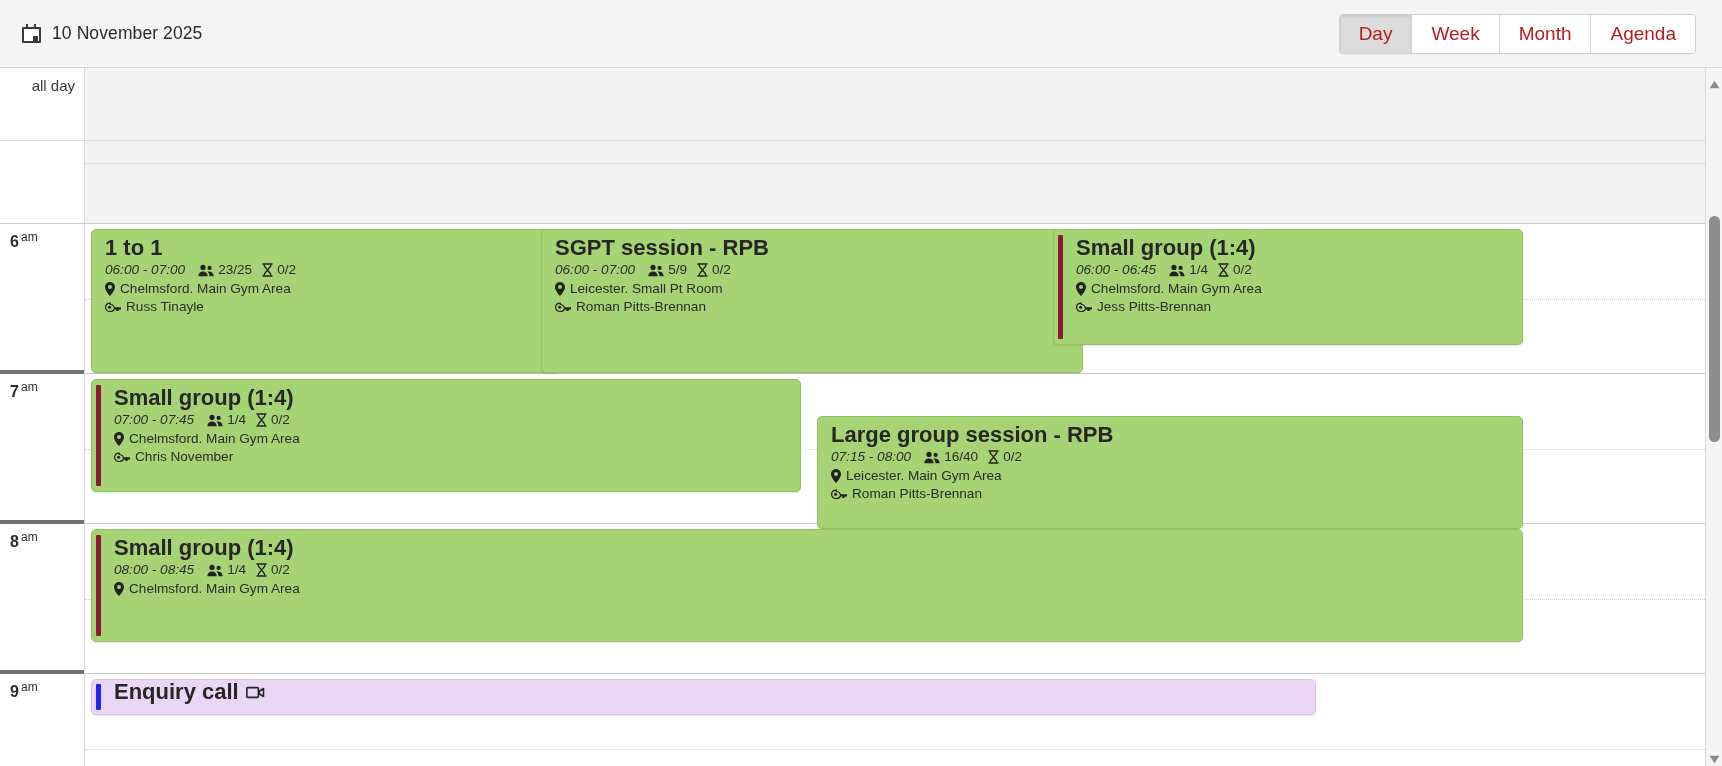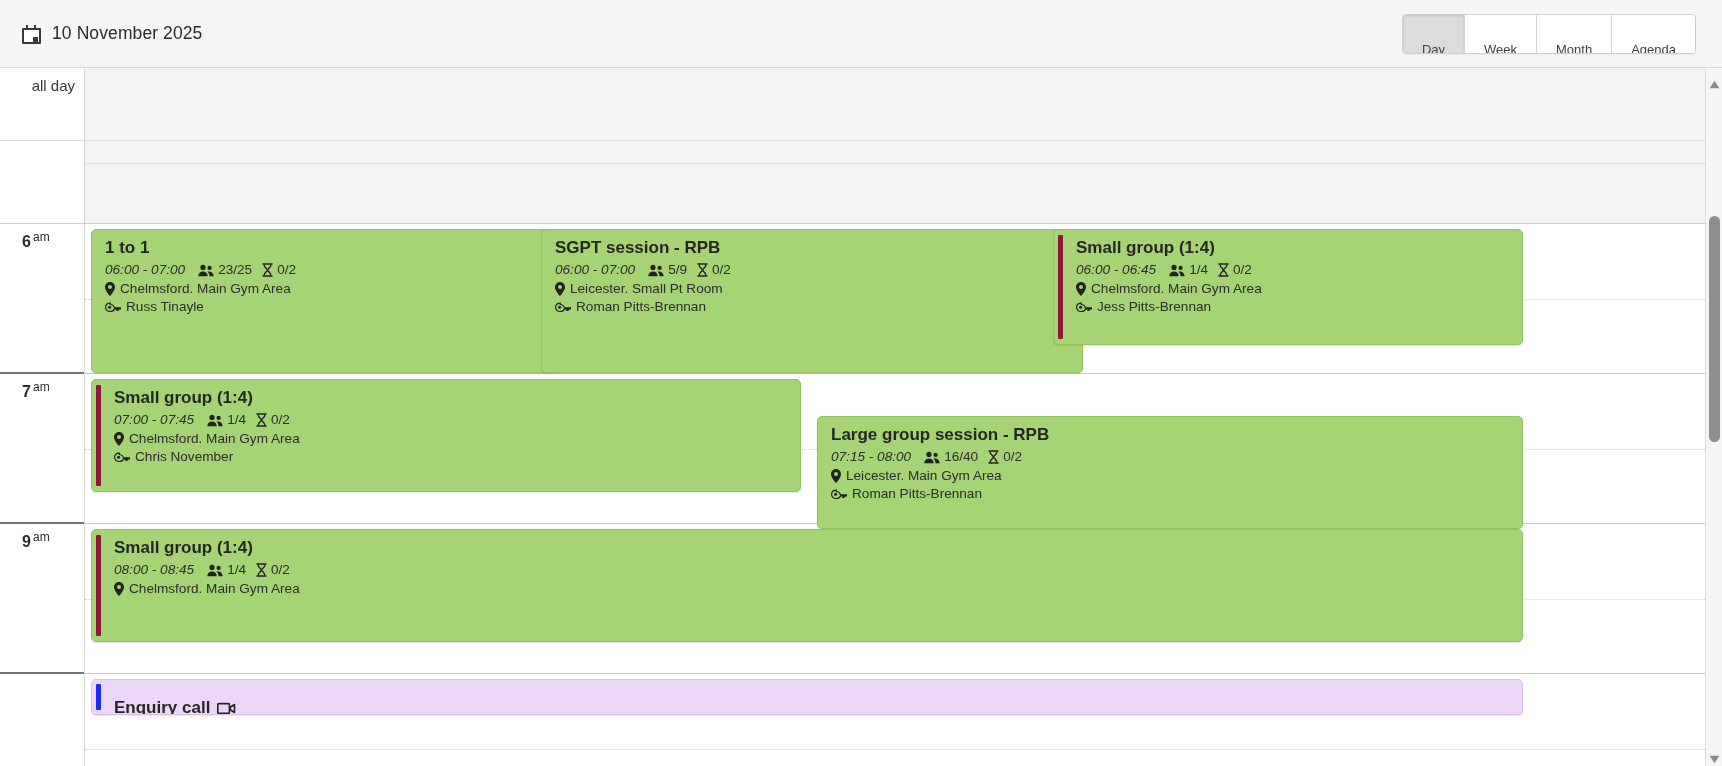--- a/index.html
+++ b/index.html
@@ -28,21 +28,21 @@
     background: #f5f5f5;
     border-bottom: 1px solid #d8d8d8;
     display: flex;
     align-items: center;
     justify-content: space-between;
     padding: 0 16px 0 22px;
     position: relative;
   }
   .toolbar-left {
     display: flex;
-    align-items: flex-end;
+    align-items: center;
     gap: 11px;
   }
   .cal-icon {
     width: 19px;
     height: 19px;
     position: relative;
     flex: 0 0 auto;
   }
   .cal-icon .body {
     position: absolute;
@@ -76,26 +76,26 @@
     display: flex;
     border: 1px solid #cfcfcf;
     border-radius: 4px;
     overflow: hidden;
     background: #ffffff;
     box-shadow: 0 1px 1px rgba(0,0,0,0.04);
     margin-right: 10px;
   }
   .view-btn {
     font-family: "Liberation Sans", sans-serif;
-    font-size: 13px;
-    color: #404040;
+    font-size: 19px;
+    color: #b91c1c;
     background: #ffffff;
     border: none;
     border-right: 1px solid #d6d6d6;
-    padding: 16px 19px;
+    padding: 0 19px;
     height: 38px;
     line-height: 38px;
     cursor: pointer;
     white-space: nowrap;
   }
   .view-btn:last-child { border-right: none; }
   .view-btn.active {
     background: #dcdcdc;
     box-shadow: inset 0 1px 3px rgba(0,0,0,0.12);
   }
@@ -185,22 +185,22 @@
   }
   .hour-row.last { border-bottom: 1px solid #c9c9c9; }
   .hour-row .half {
     position: absolute;
     left: 0; right: 0;
     top: 75px;
     border-top: 1px dotted #d2d2d2;
   }
   .hour-label {
     height: 150px;
-    border-bottom: 2px solid #737373;
-    padding: 6px 0 0 22px;
+    border-bottom: 4px solid #737373;
+    padding: 6px 0 0 10px;
     font-size: 16px;
     font-weight: bold;
     color: #2c2c2c;
   }
   .hour-label sup {
     font-size: 12px;
     font-weight: normal;
     margin-left: 2px;
     vertical-align: super;
     letter-spacing: .2px;
@@ -232,21 +232,21 @@
     left: 4px; top: 5px; bottom: 5px;
     width: 5px;
     background: #8c1838;
     border-radius: 1px;
   }
   .event.accent-blue .accent { background: #1f26ee; }
   .event .inner { padding-left: 10px; }
   .event.no-accent .inner { padding-left: 1px; }
 
   .ev-title {
-    font-size: 17px;
+    font-size: 22px;
     font-weight: bold;
     color: #262626;
     line-height: 20px;
     margin-bottom: 3px;
     display: flex;
     align-items: center;
     gap: 7px;
     white-space: nowrap;
   }
   .ev-line {
@@ -335,20 +335,23 @@
       <div class="grid">
 
         <div class="time-col">
           <div class="hour-label">
             <span>6</span><sup>am</sup>
           </div>
           <div class="hour-label">
             <span>7</span><sup>am</sup>
           </div>
           <div class="hour-label">
+            <span>8</span><sup>am</sup>
+          </div>
+          <div class="hour-label">
             <span>9</span><sup>am</sup>
           </div>
         </div>
 
         <div class="slot-col">
           <div class="hour-row">
               <div class="half"></div>
             </div>
           <div class="hour-row">
               <div class="half"></div>
@@ -616,21 +619,21 @@
                   <span class="ic" style="margin-right:5px;">
                     <svg width="10" height="14" viewBox="0 0 10 14">
                         <path d="M5 0C2.3 0 0 2.2 0 4.9 0 8.6 5 14 5 14s5-5.4 5-9.1C10 2.2 7.7 0 5 0zm0 6.9A2 2 0 1 1 5 2.9a2 2 0 0 1 0 4z" fill="#222"></path>
                       </svg>
                   </span>
                   <span>Chelmsford. Main Gym Area</span>
                 </div>
               </div>
             </div>
 
-            <div class="event purple accent-blue" style="left:6px; top:455px; width:1432px; height:36px; padding:18px 10px 5px 12px;">
+            <div class="event purple accent-blue" style="left:6px; top:455px; width:1225px; height:36px; padding:2px 10px 5px 12px;">
               <div class="accent" style="top:4px;bottom:4px;"></div>
               <div class="inner">
                 <div class="ev-title" style="margin-bottom:0;">
                   <span>Enquiry call</span>
                   <span class="ic">
                     <svg width="19" height="13" viewBox="0 0 19 13">
                         <rect x="0.8" y="1.6" width="11.6" height="9.8" rx="1" fill="none" stroke="#222" stroke-width="1.6"></rect>
                         <path d="M13.2 5.2l4.3-2.7v8l-4.3-2.7z" fill="none" stroke="#222" stroke-width="1.6" stroke-linejoin="round"></path>
                       </svg>
                   </span>

